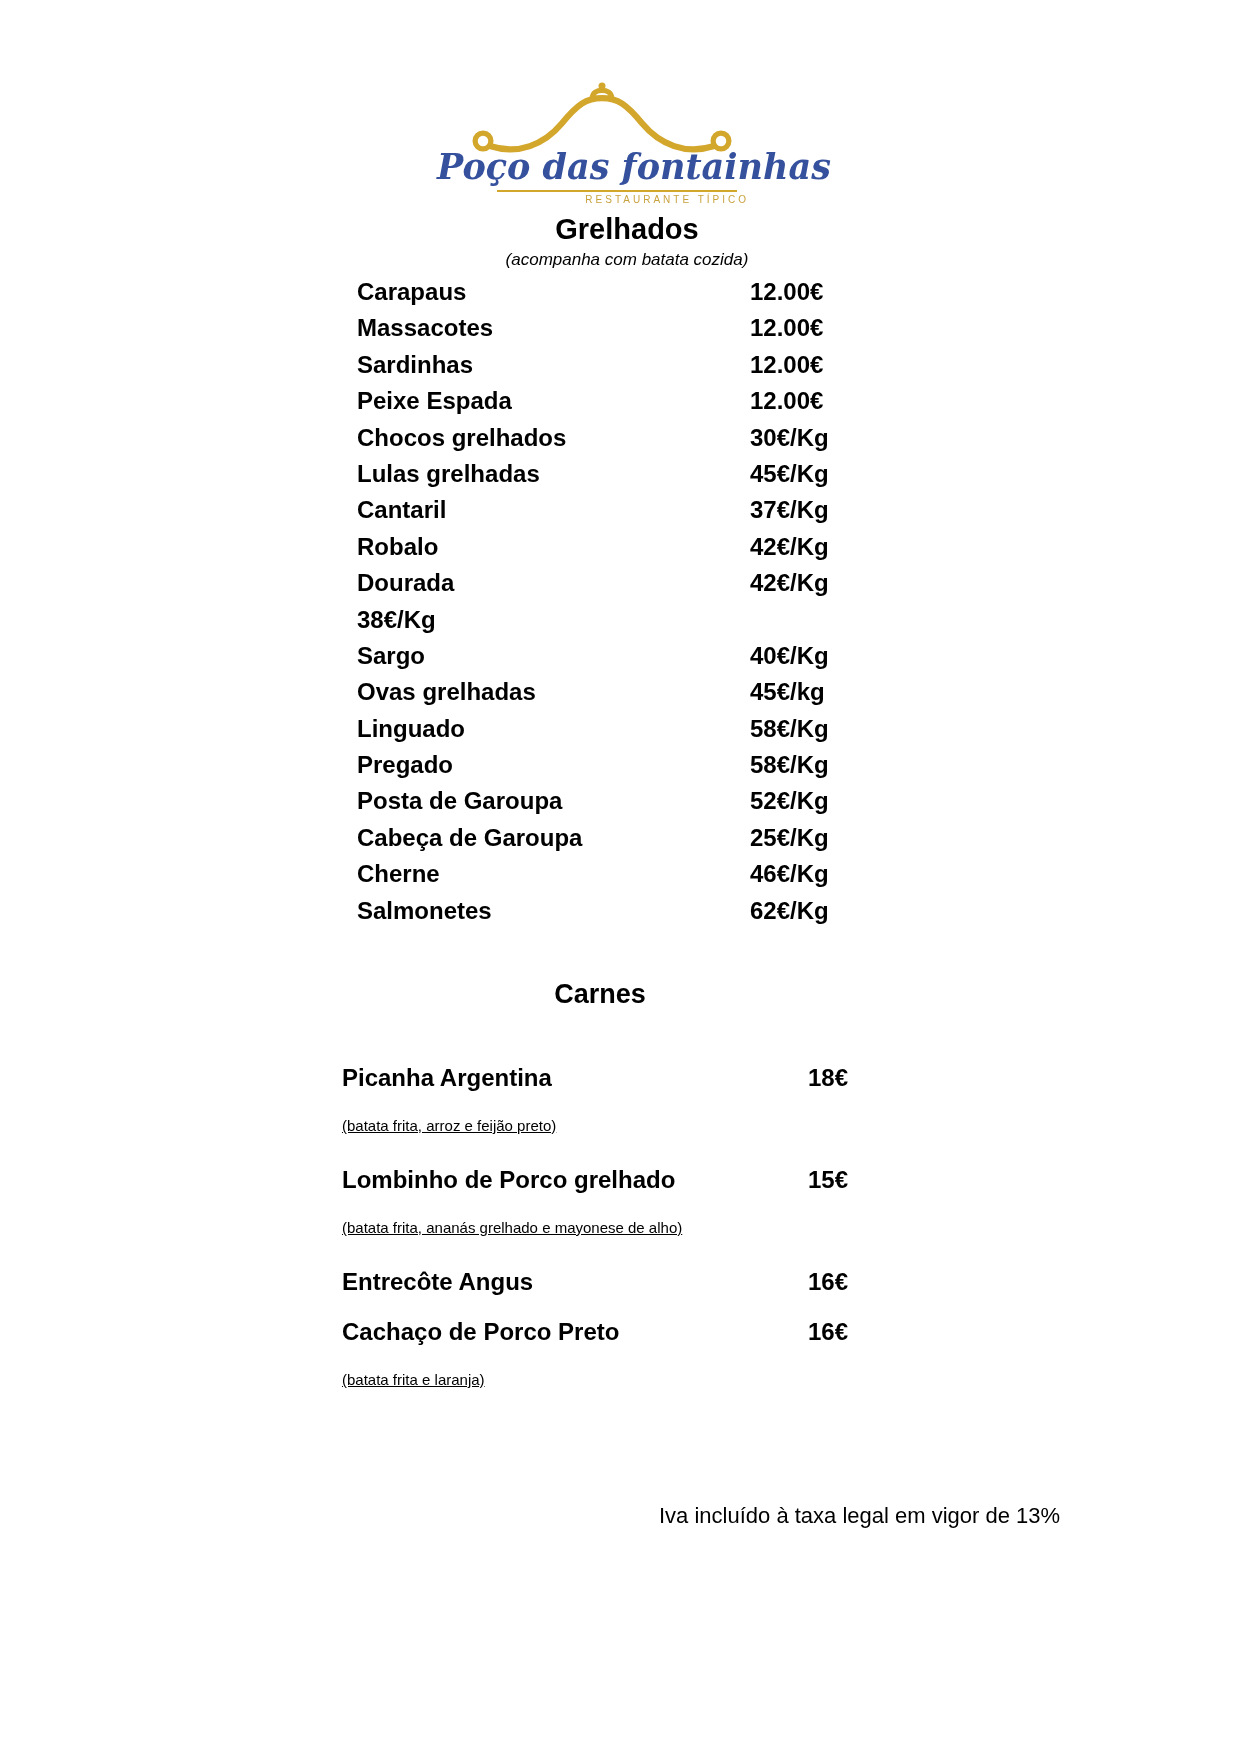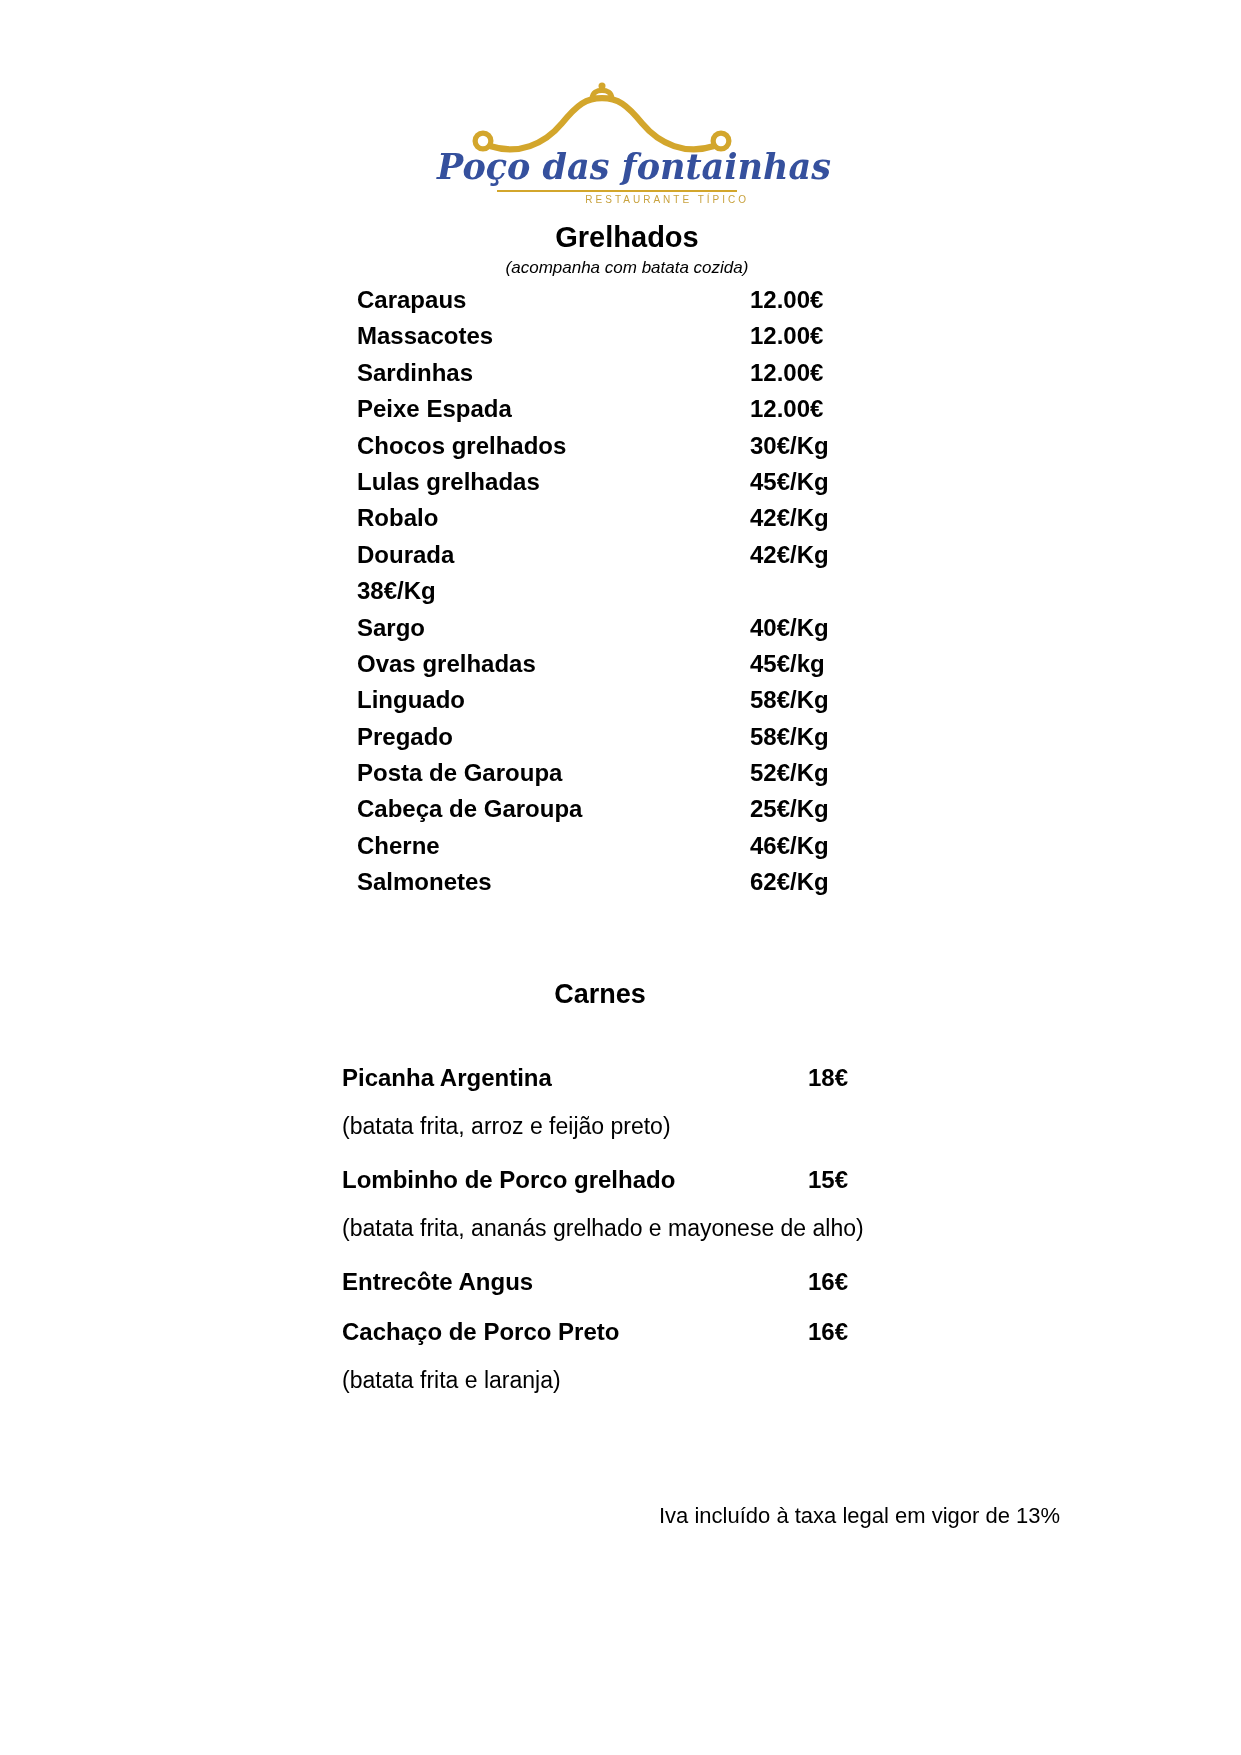--- a/index.html
+++ b/index.html
@@ -45,21 +45,21 @@
     font-size: 10px;
     letter-spacing: 3px;
     color: #c8a23e;
     text-align: right;
     padding-right: 18px;
   }
 
   
   .grelhados {
     position: absolute;
-    top: 218px;
+    top: 210px;
     left: 315px;
     width: 540px;
   }
   .section-title {
     font-size: 29px;
     font-weight: bold;
     text-align: center;
     line-height: 38px;
   }
   .section-sub {
@@ -112,24 +112,25 @@
     white-space: nowrap;
   }
   .carne-price {
     width: 60px;
     font-size: 24px;
     font-weight: bold;
     text-align: center;
     white-space: nowrap;
   }
   .carne-note {
-    font-size: 23px;
+    font-size: 15px;
     line-height: 26px;
     margin-bottom: 26px;
     white-space: nowrap;
+    text-decoration: underline;
   }
 
   
   .footer {
     position: absolute;
     top: 1503px;
     left: 617px;
     font-size: 22px;
   }
 </style>
@@ -173,20 +174,24 @@
         </div>
         <div class="menu-row">
           <span class="item-name">Chocos grelhados</span>
           <span class="item-price">30€/Kg</span>
         </div>
         <div class="menu-row">
           <span class="item-name">Lulas grelhadas</span>
           <span class="item-price">45€/Kg</span>
         </div>
         <div class="menu-row">
+          <span class="item-name">Cantaril</span>
+          <span class="item-price">37€/Kg</span>
+        </div>
+        <div class="menu-row">
           <span class="item-name">Robalo</span>
           <span class="item-price">42€/Kg</span>
         </div>
         <div class="menu-row">
           <span class="item-name">Dourada</span>
           <span class="item-price">42€/Kg</span>
         </div>
         <div class="menu-row">
           <span class="item-price">38€/Kg</span>
         </div>

